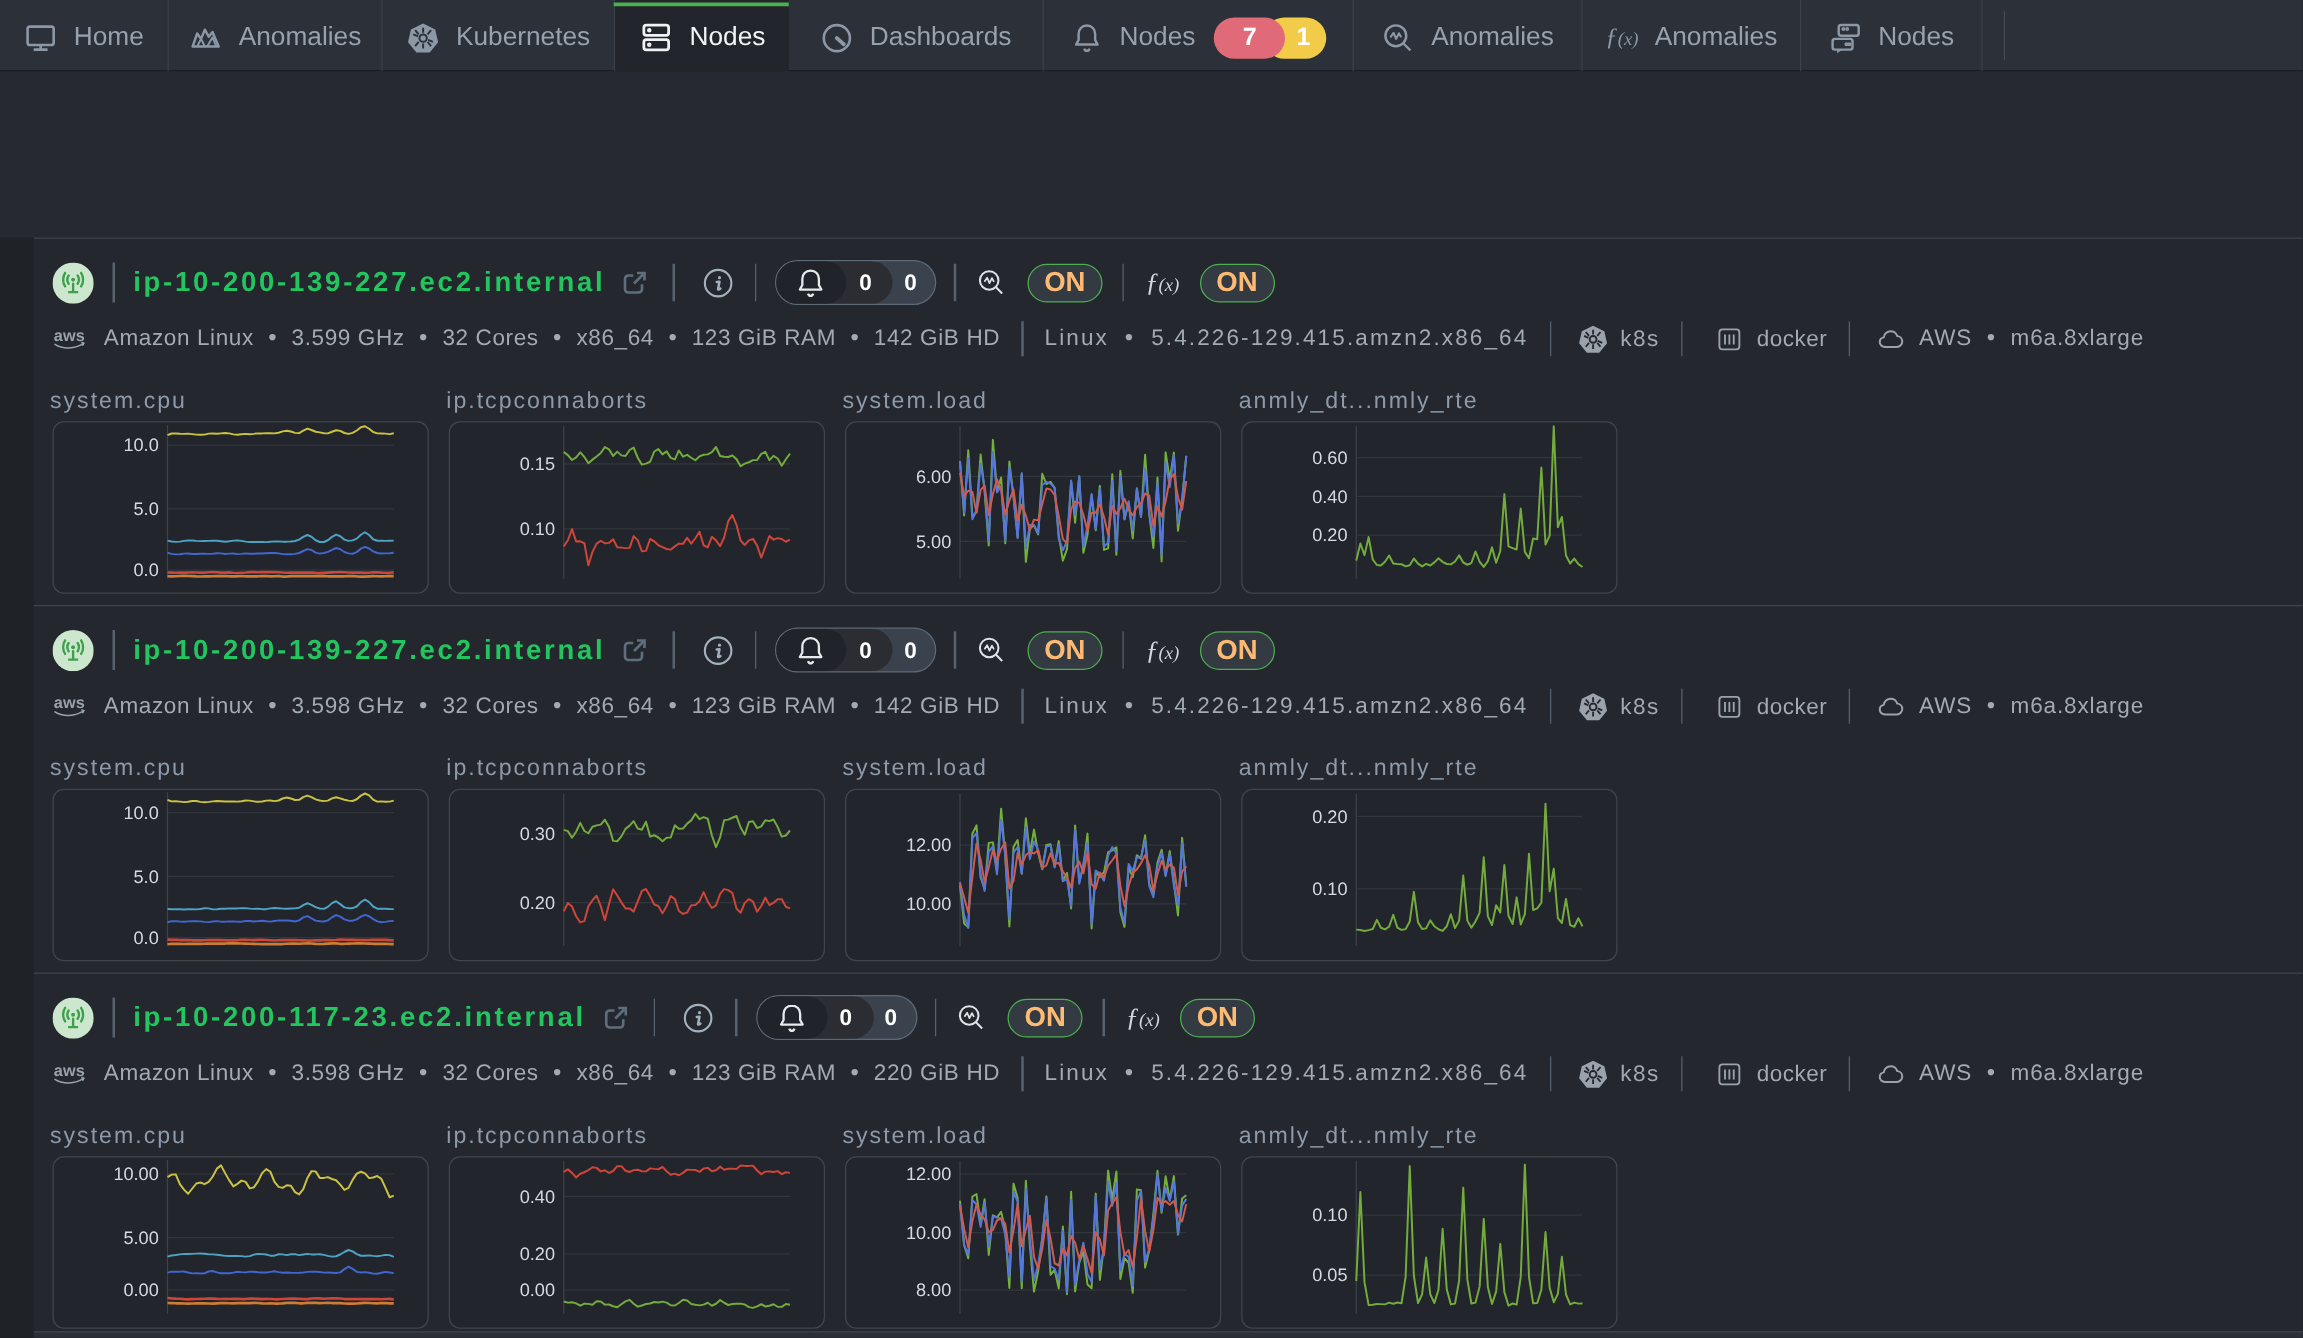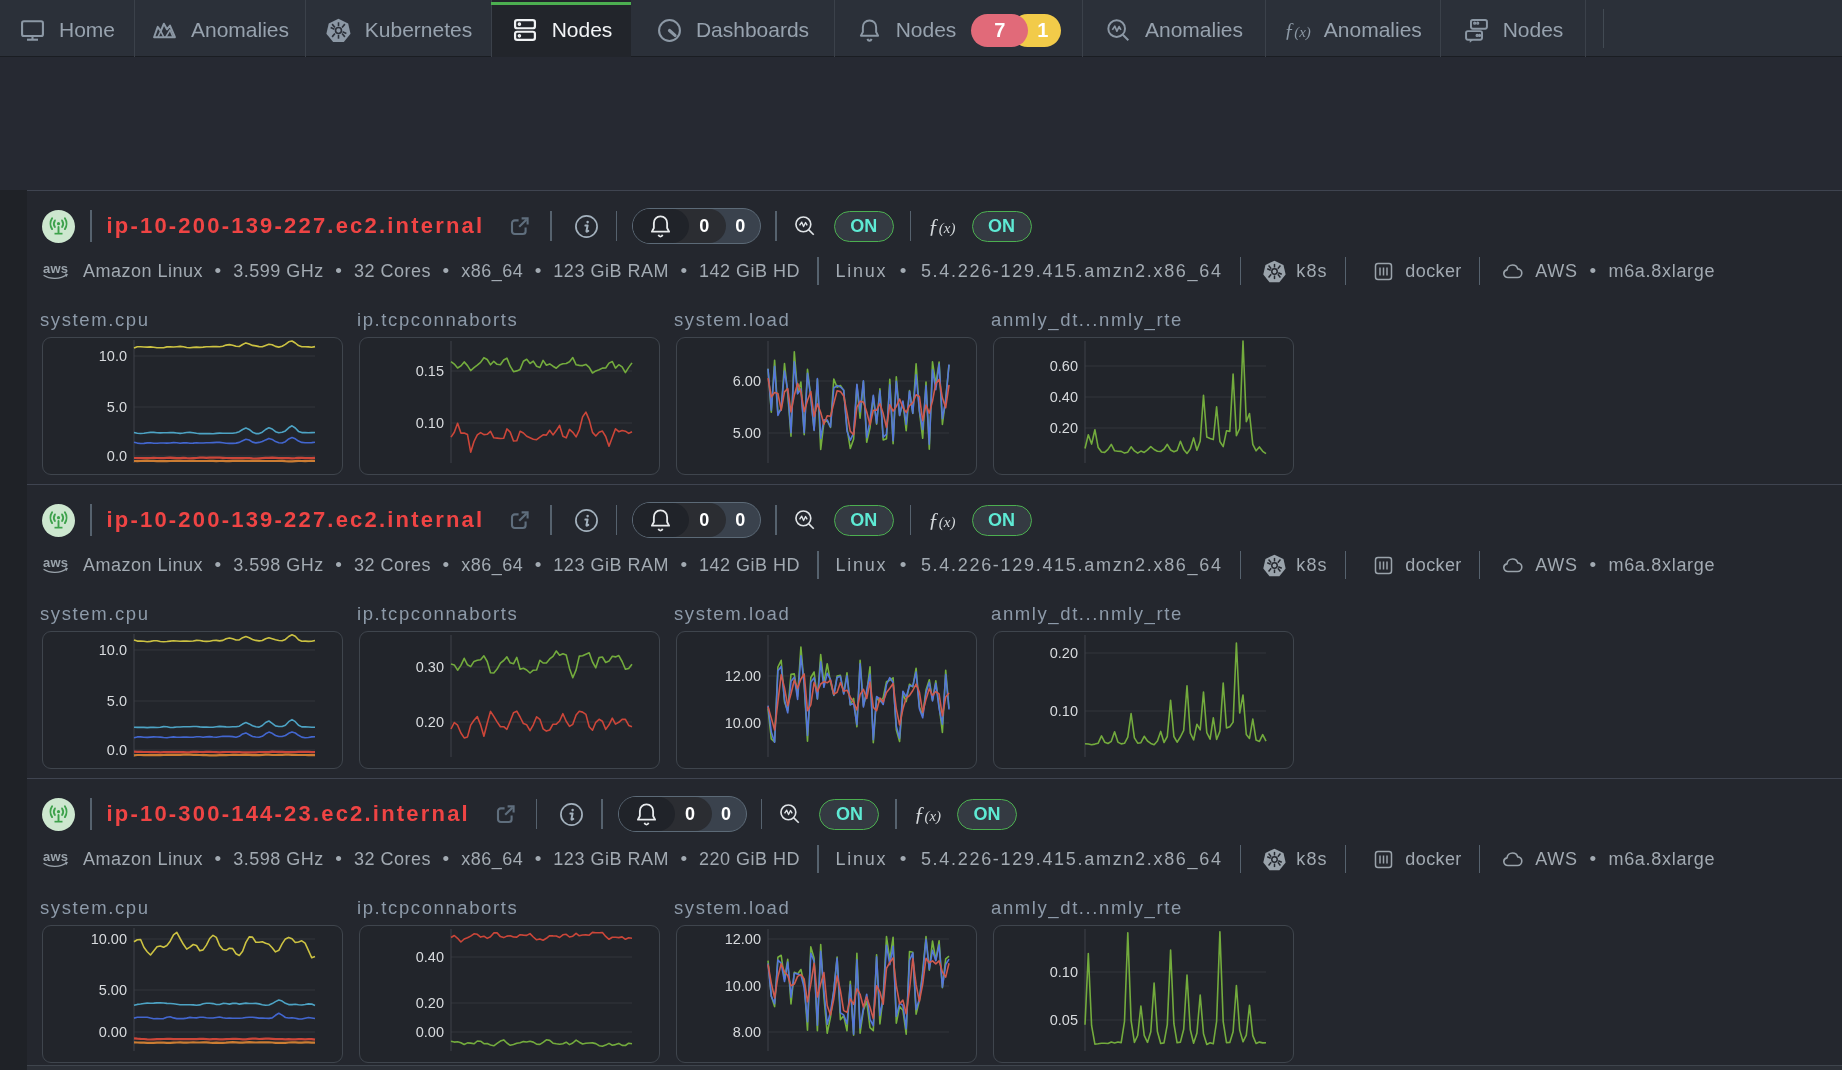--- a/index.html
+++ b/index.html
@@ -10,28 +10,28 @@
 .badge{display:flex;height:33px;border-radius:17px;overflow:visible;font-weight:bold;font-size:20px;color:#fff;margin-left:2px}
 .b7{background:#e16a79;border-radius:17px;width:57px;display:flex;align-items:center;justify-content:center;z-index:2}
 .b1{background:#f2cb49;border-radius:17px;width:50px;margin-left:-17px;display:flex;align-items:center;justify-content:center;padding-left:13px;z-index:1}
 .navend{width:1px;height:39px;background:#424a53;margin-top:9px;margin-left:17px}
 .rows{position:absolute;left:27px;top:190px;width:1815px}
 .sect{position:relative;height:294px;border-top:1px solid #3f4450;background:#24272e}
 .hrow{position:absolute;left:15px;top:17px;height:36px;display:flex;align-items:center}
 .irow{position:absolute;left:15px;top:66px;height:28px;display:flex;align-items:center;color:#a2aab2;font-size:18px;letter-spacing:0.15px}
 .vsep{width:1.5px;height:30px;background:#56626e;margin:0 17px}
 .vsep2{width:1.5px;height:32px;background:#56626e;margin:0 15px}
-.nodename{color:#ef4444;font-size:22px;font-weight:bold;letter-spacing:2.2px;margin-right:24px}
+.nodename{color:#22c55e;font-size:22px;font-weight:bold;letter-spacing:2.2px;margin-right:12px}
 .apill{position:relative;width:129px;height:36px;border:1px solid #5c6a77;border-radius:18px;background:#3a424d;overflow:hidden}
 .amid{position:absolute;left:0;top:0;width:93px;height:34px;background:#2b2d32;border-radius:0 17px 17px 0}
 .aleft{position:absolute;left:0;top:0;width:56px;height:34px;background:#202329;border-radius:0 17px 17px 0}
 .abell{position:absolute;left:14px;top:4px}
 .az1{position:absolute;left:57px;top:0;width:28px;height:34px;line-height:34px;text-align:center;color:#fff;font-weight:bold;font-size:18px}
 .az2{position:absolute;left:93px;top:0;width:28px;height:34px;line-height:34px;text-align:center;color:#fff;font-weight:bold;font-size:18px}
-.onpill{height:31px;width:60px;border:1.5px solid #4caf50;border-radius:16px;background:#343a42;color:#5eead4;font-weight:bold;font-size:18px;display:flex;align-items:center;justify-content:center}
+.onpill{height:31px;width:60px;border:1.5px solid #4caf50;border-radius:16px;background:#343a42;color:#fdba74;font-weight:bold;font-size:22px;display:flex;align-items:center;justify-content:center}
 .fx{color:#d3d7da;font-size:21px;font-style:italic;font-family:"Liberation Serif",serif}
 .fxs{font-size:15px}
 .charts{position:absolute;left:15px;top:118px;display:flex;gap:16px}
 .chart{width:301px}
 .ctitle{color:#8d9aa9;font-size:18.5px;letter-spacing:1.6px;margin-bottom:6px;margin-left:-2px;height:22px}
 .panel{position:relative;width:301px;height:138px;border:1px solid #3f454d;border-radius:9px;background:#22252b}
 .panel svg{position:absolute;left:0;top:0}
 .icn{display:flex;align-items:center}
 .bot{position:absolute;left:27px;top:1065px;width:1815px;height:5px;background:#2b2f36;border-top:1px solid #3f454d}
 </style></head>
@@ -489,21 +489,21 @@
               <line x1="16.5" y1="17" x2="16.5" y2="22.5"></line>
               <path d="M12.9 10.4 C11.6 12.4 11.6 15 12.9 17"></path>
               <path d="M20.1 10.4 C21.4 12.4 21.4 15 20.1 17"></path>
               <path d="M10.1 8.3 C8 11.4 8 16 10.1 19.1"></path>
               <path d="M22.9 8.3 C25 11.4 25 16 22.9 19.1"></path>
             </g>
             <path d="M12.5 24.5 L20.5 24.5 L20.5 22.8 L12.5 22.8 Z" fill="#3da14b"></path>
           </svg>
         </span>
 <span class="vsep2"></span>
-<span class="nodename">ip-10-300-144-23.ec2.internal</span>
+<span class="nodename">ip-10-200-117-23.ec2.internal</span>
 <span class="icn">
           <svg width="24" height="24" viewBox="0 0 24 24" fill="none" stroke="#5f6e7d" stroke-width="2.1">
             <path d="M17.6 13.4 L17.6 17.2 C17.6 18.8 16.4 20 14.8 20 L6.8 20 C5.2 20 4 18.8 4 17.2 L4 9.2 C4 7.6 5.2 6.4 6.8 6.4 L10.6 6.4"></path>
             <line x1="11.2" y1="12.8" x2="18.6" y2="5.4"></line>
             <path d="M13.6 4.4 L19.6 4.4 L19.6 10.4"></path>
           </svg>
         </span>
 <span class="vsep" style="margin:0 22px 0 18px"></span>
 <span class="icn">
           <svg width="25" height="25" viewBox="0 0 25 25" fill="none" stroke="#a3b1bd" stroke-width="1.7">

